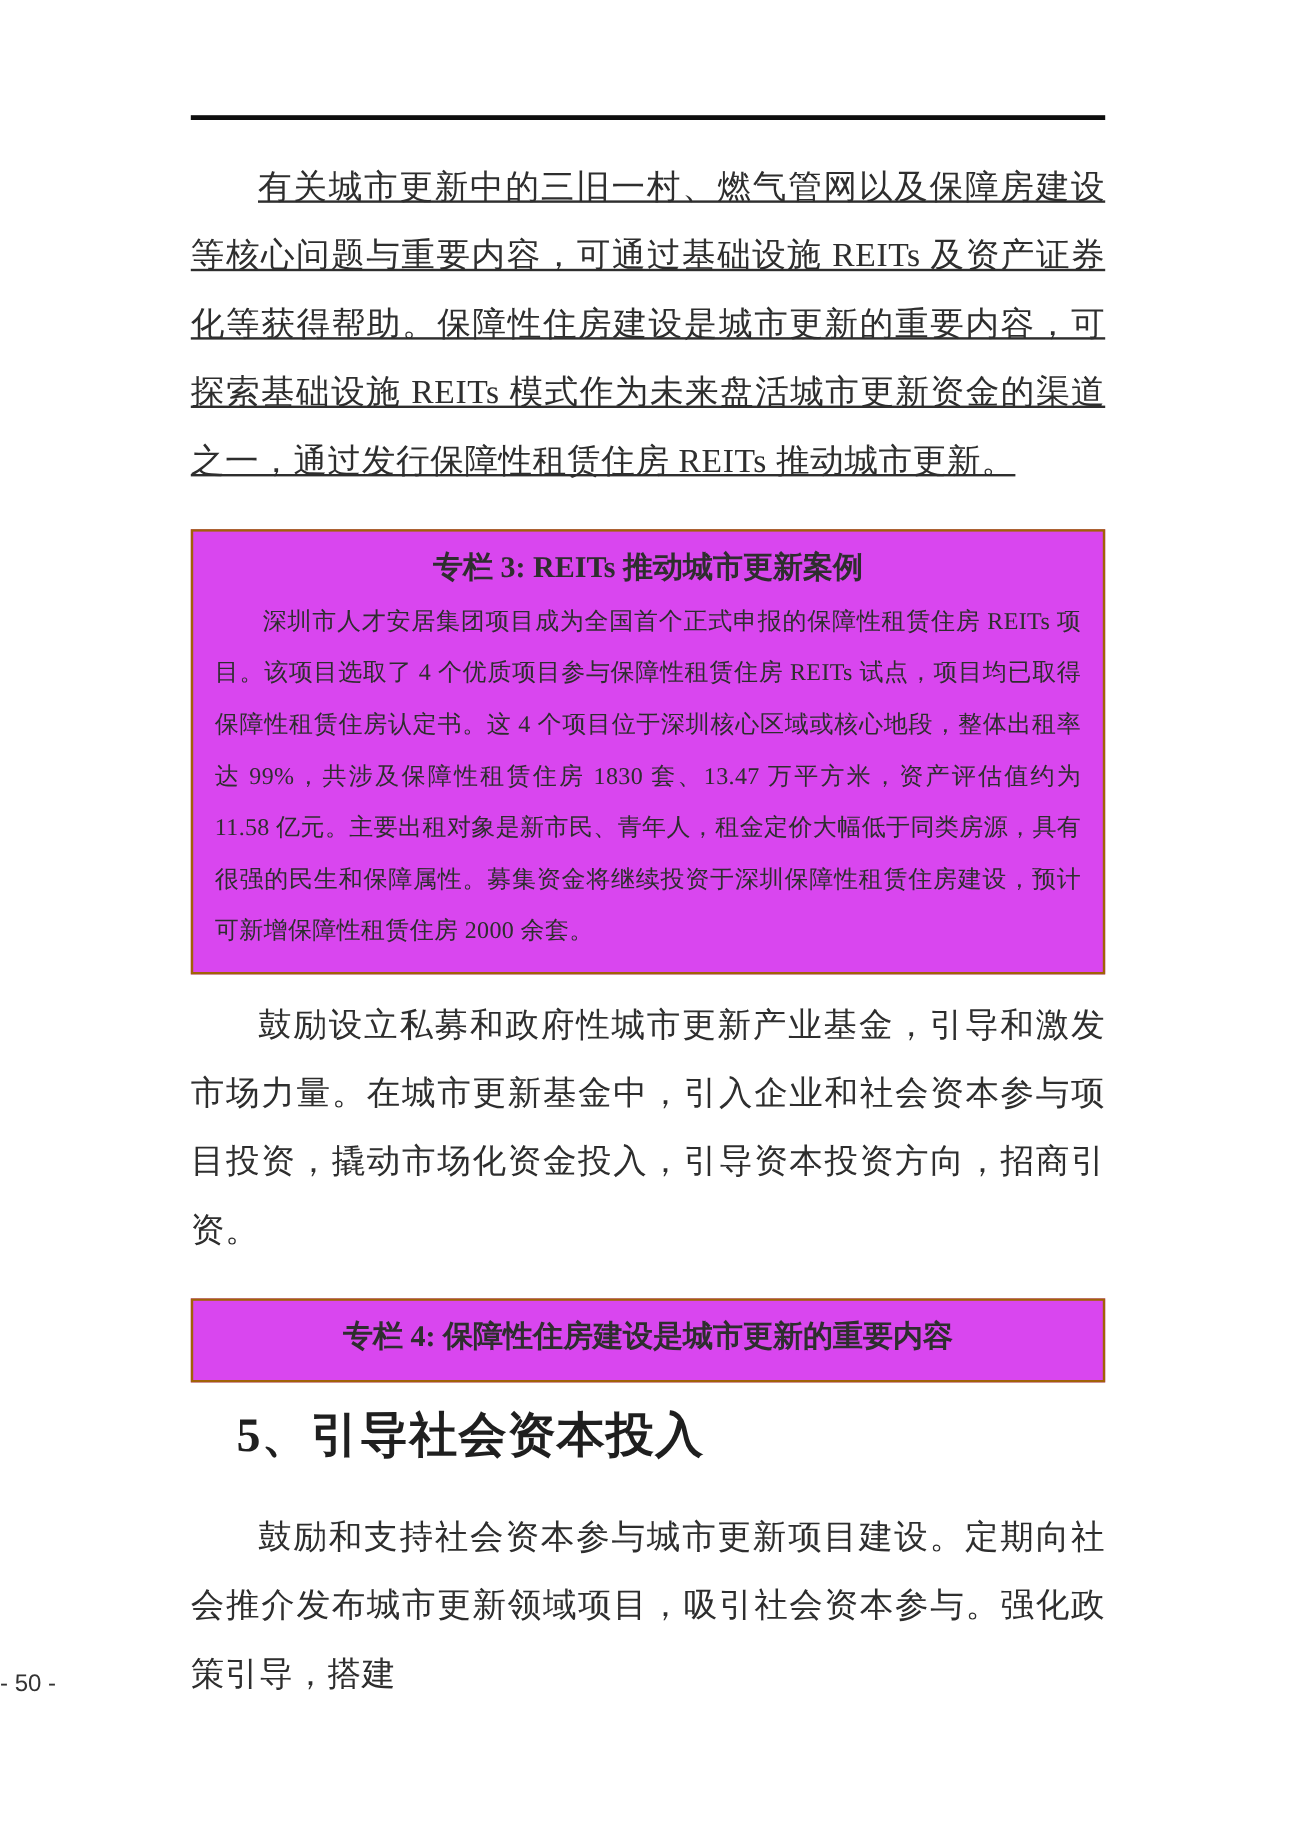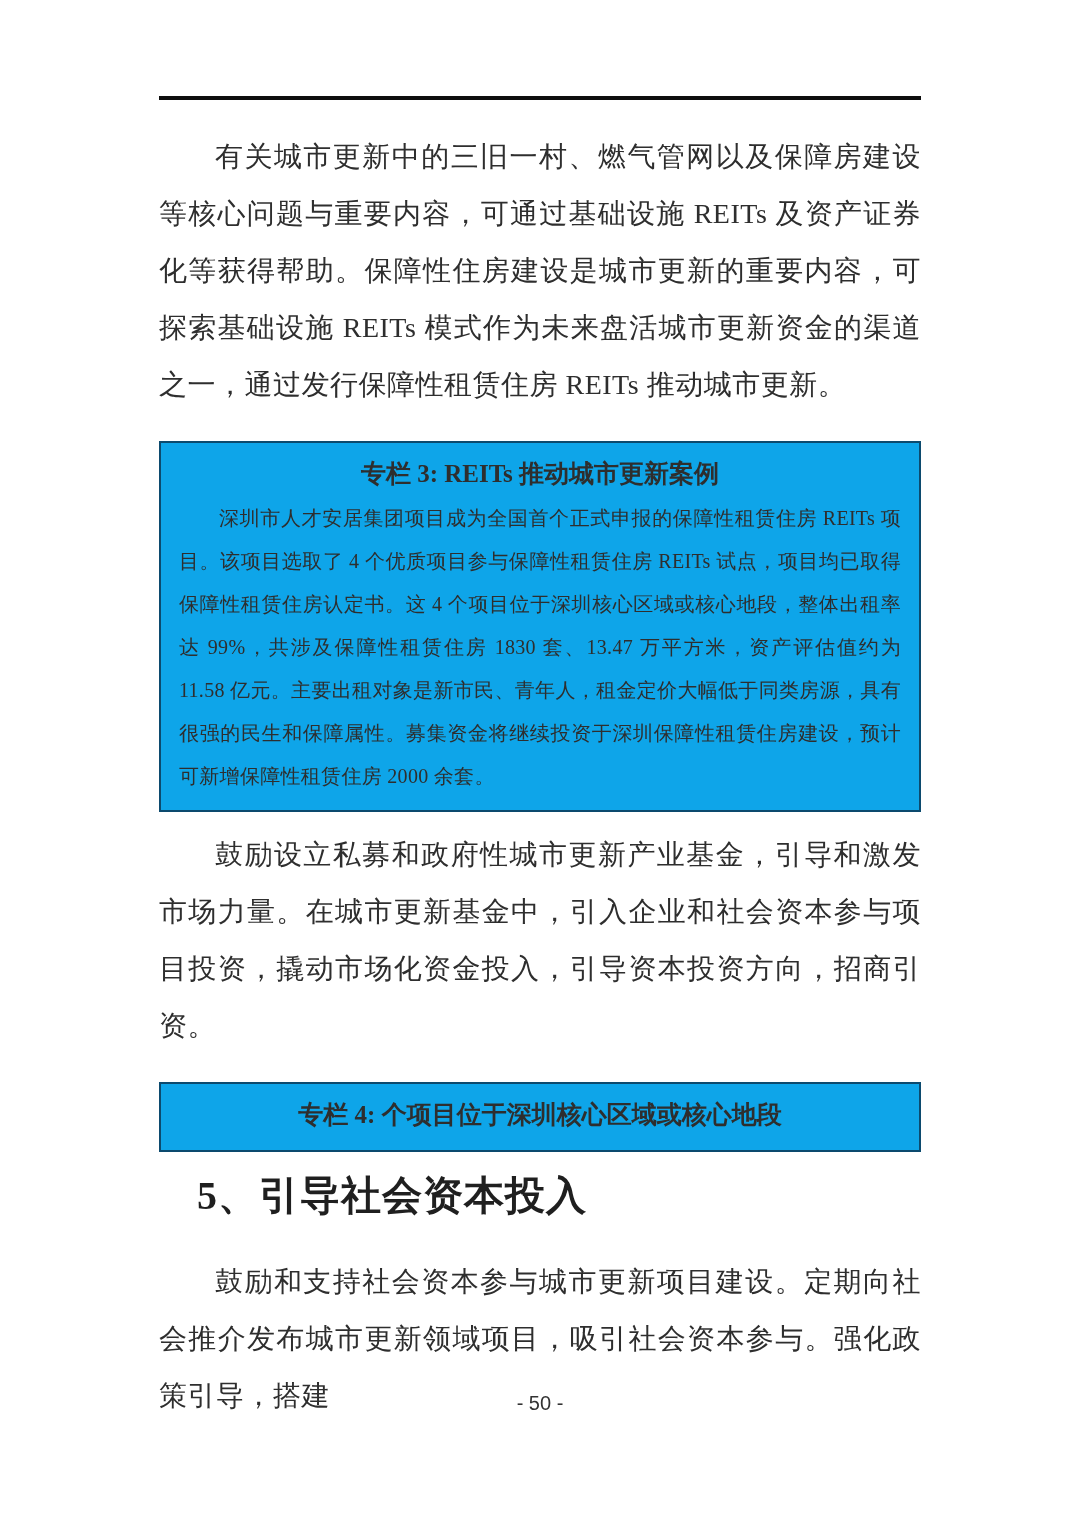--- a/index.html
+++ b/index.html
@@ -26,28 +26,28 @@
     margin-top: 96px;
   }
   .para {
     font-size: 28px;
     line-height: 57px;
     text-align: justify;
     text-indent: 2em;
     letter-spacing: 0.5px;
     color: #2e2e2e;
   }
-  .para-1 { margin-top: 28px; }
+  .para-1 { margin-top: 28px; text-decoration: underline; }
   .para-2 { margin-top: 14px; }
   .para-3 { margin-top: 8px; }
   .callout-box {
-    border: 2px solid #0c4a6e;
+    border: 2px solid #a16207;
     padding: 8px 18px 12px 18px;
     margin-top: 8px;
-    background: #0ea5e9;
+    background: #d946ef;
   }
   .box-title {
     text-align: center;
     font-weight: bold;
     font-size: 25px;
     line-height: 46px;
     color: #2e2e2e;
   }
   .box-body {
     font-size: 20px;
@@ -64,21 +64,21 @@
     font-weight: bold;
     line-height: 48px;
     color: #1f1f1f;
     letter-spacing: 1px;
   }
   .page-footer {
     position: absolute;
     left: 0;
     right: 0;
     top: 1392px;
-    text-align: center;
+    text-align: left;
     font-size: 20px;
     color: #333333;
     font-family: "Liberation Sans", sans-serif;
   }
 </style>
 </head>
 <body>
 
 <div class="content">
 
@@ -87,21 +87,21 @@
   <p class="para para-1">有关城市更新中的三旧一村、燃气管网以及保障房建设等核心问题与重要内容，可通过基础设施 REITs 及资产证券化等获得帮助。保障性住房建设是城市更新的重要内容，可探索基础设施 REITs 模式作为未来盘活城市更新资金的渠道之一，通过发行保障性租赁住房 REITs 推动城市更新。</p>
 
   <div class="callout-box">
     <div class="box-title">专栏 3:  REITs 推动城市更新案例</div>
     <div class="box-body">深圳市人才安居集团项目成为全国首个正式申报的保障性租赁住房 REITs 项目。该项目选取了 4 个优质项目参与保障性租赁住房 REITs 试点，项目均已取得保障性租赁住房认定书。这 4 个项目位于深圳核心区域或核心地段，整体出租率达 99%，共涉及保障性租赁住房 1830 套、13.47 万平方米，资产评估值约为 11.58 亿元。主要出租对象是新市民、青年人，租金定价大幅低于同类房源，具有很强的民生和保障属性。募集资金将继续投资于深圳保障性租赁住房建设，预计可新增保障性租赁住房 2000 余套。</div>
   </div>
 
   <p class="para para-2">鼓励设立私募和政府性城市更新产业基金，引导和激发市场力量。在城市更新基金中，引入企业和社会资本参与项目投资，撬动市场化资金投入，引导资本投资方向，招商引资。</p>
 
   <div class="callout-box">
-    <div class="box-title">专栏 4:  个项目位于深圳核心区域或核心地段</div>
+    <div class="box-title">专栏 4:  保障性住房建设是城市更新的重要内容</div>
   </div>
 
   <h2 class="section-heading">5、引导社会资本投入</h2>
 
   <p class="para para-3">鼓励和支持社会资本参与城市更新项目建设。定期向社会推介发布城市更新领域项目，吸引社会资本参与。强化政策引导，搭建</p>
 
 </div>
 
 <div class="page-footer">- 50 -</div>
 

